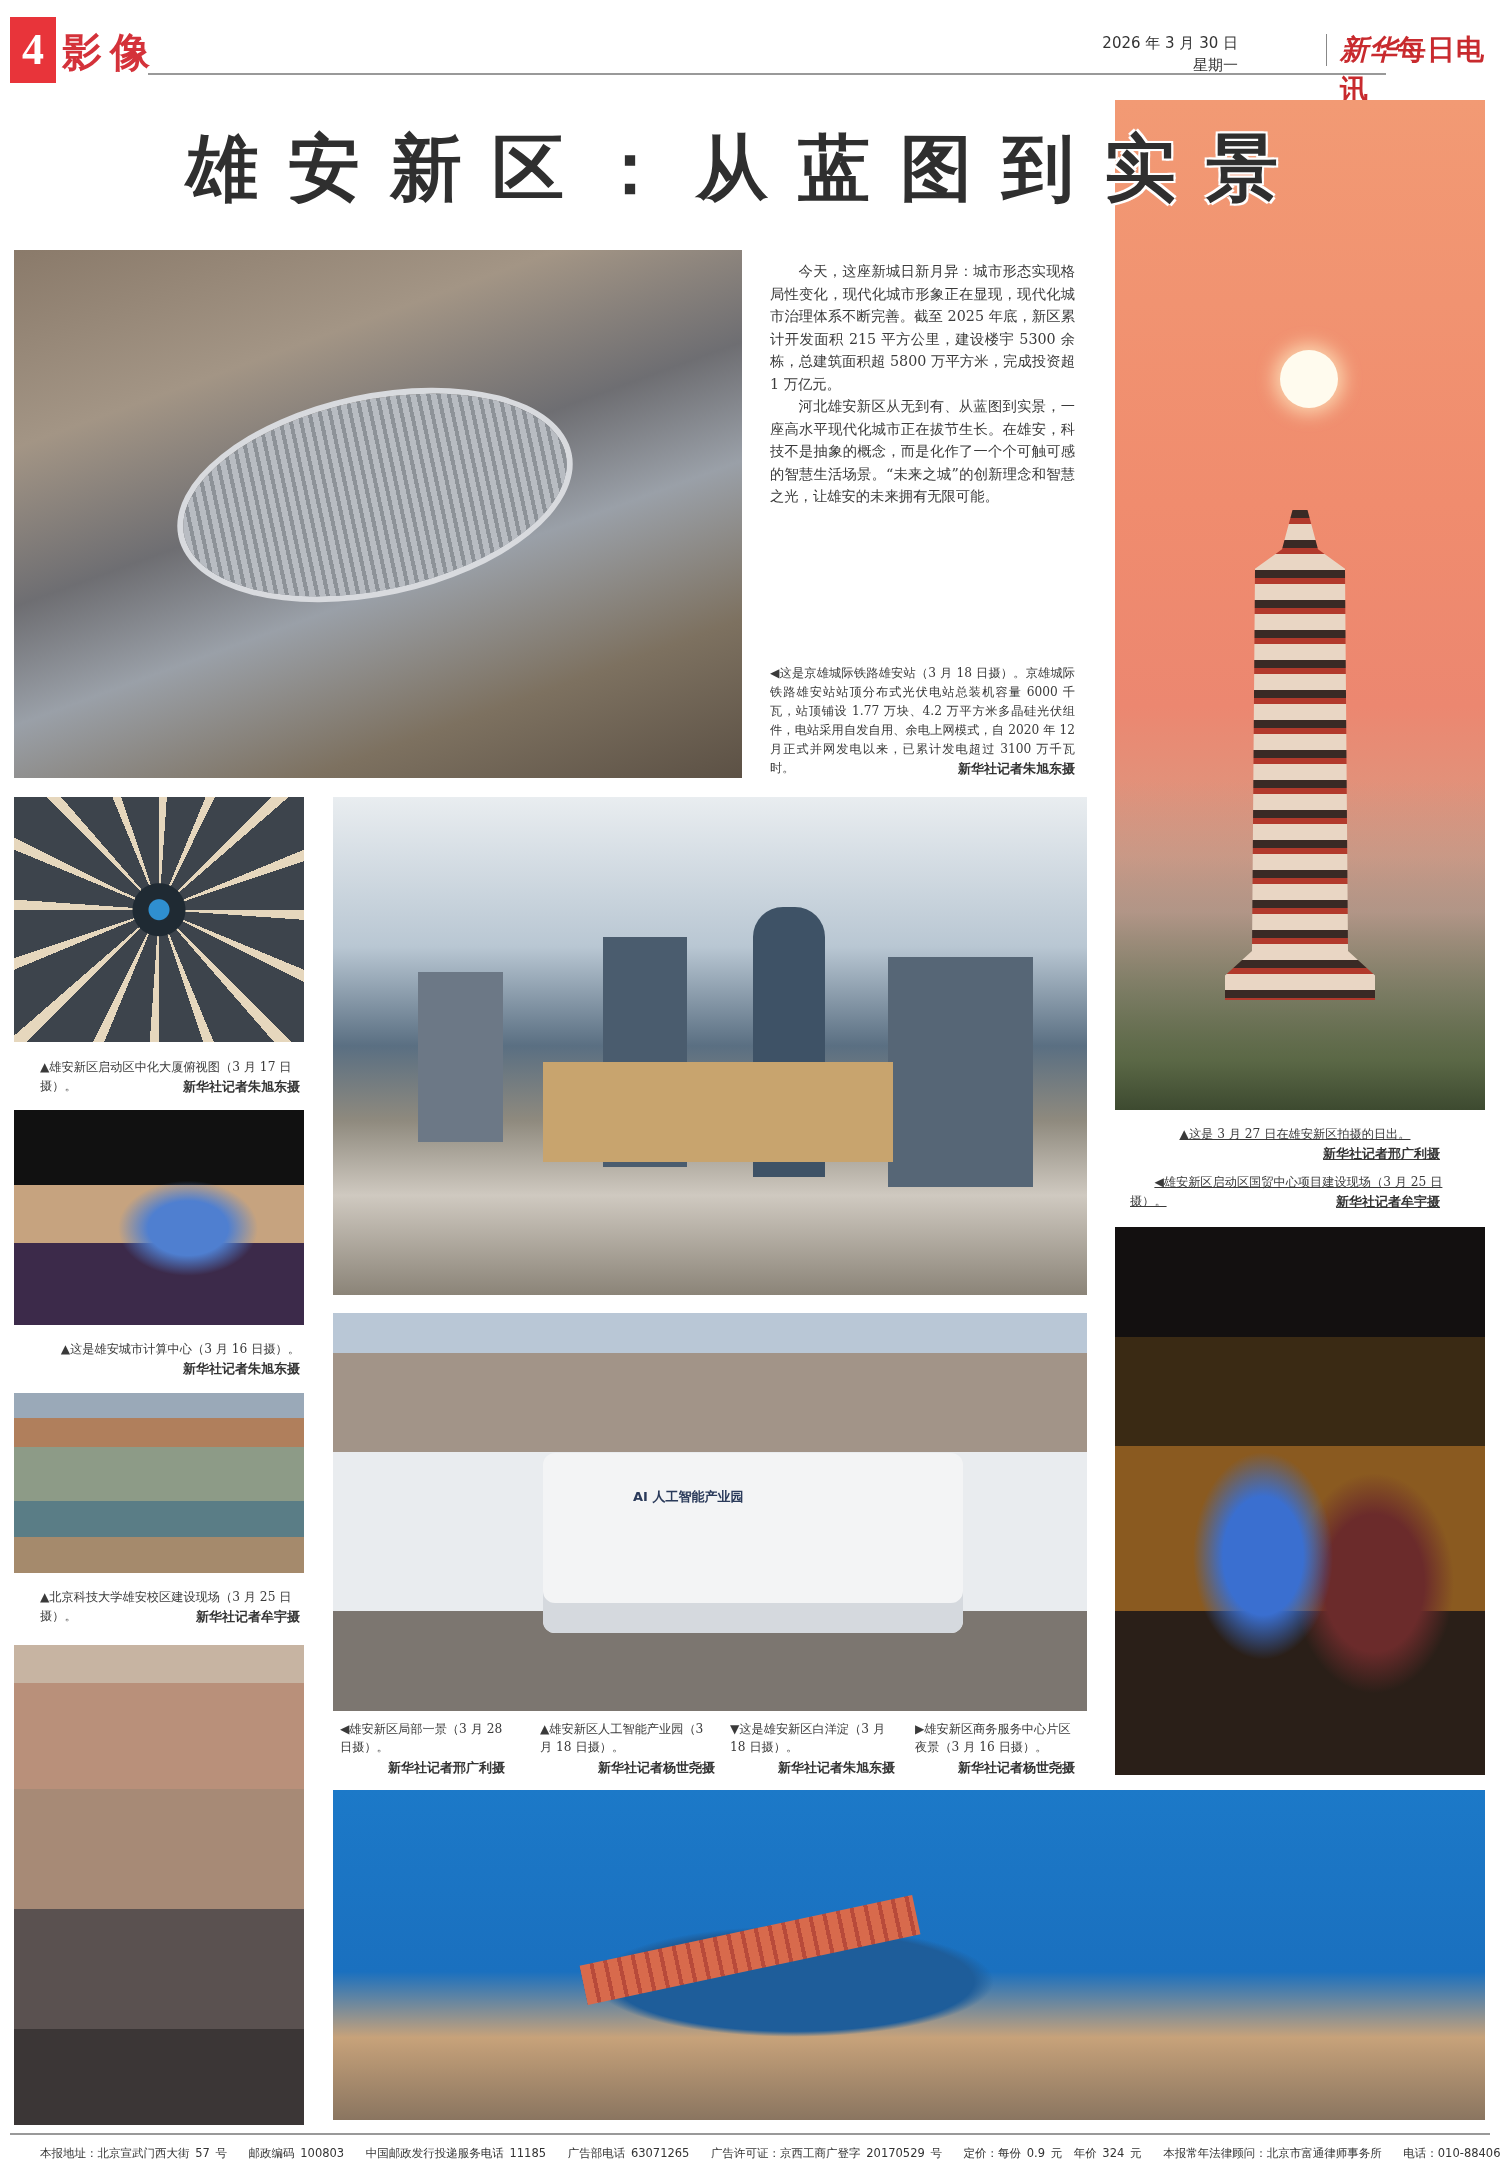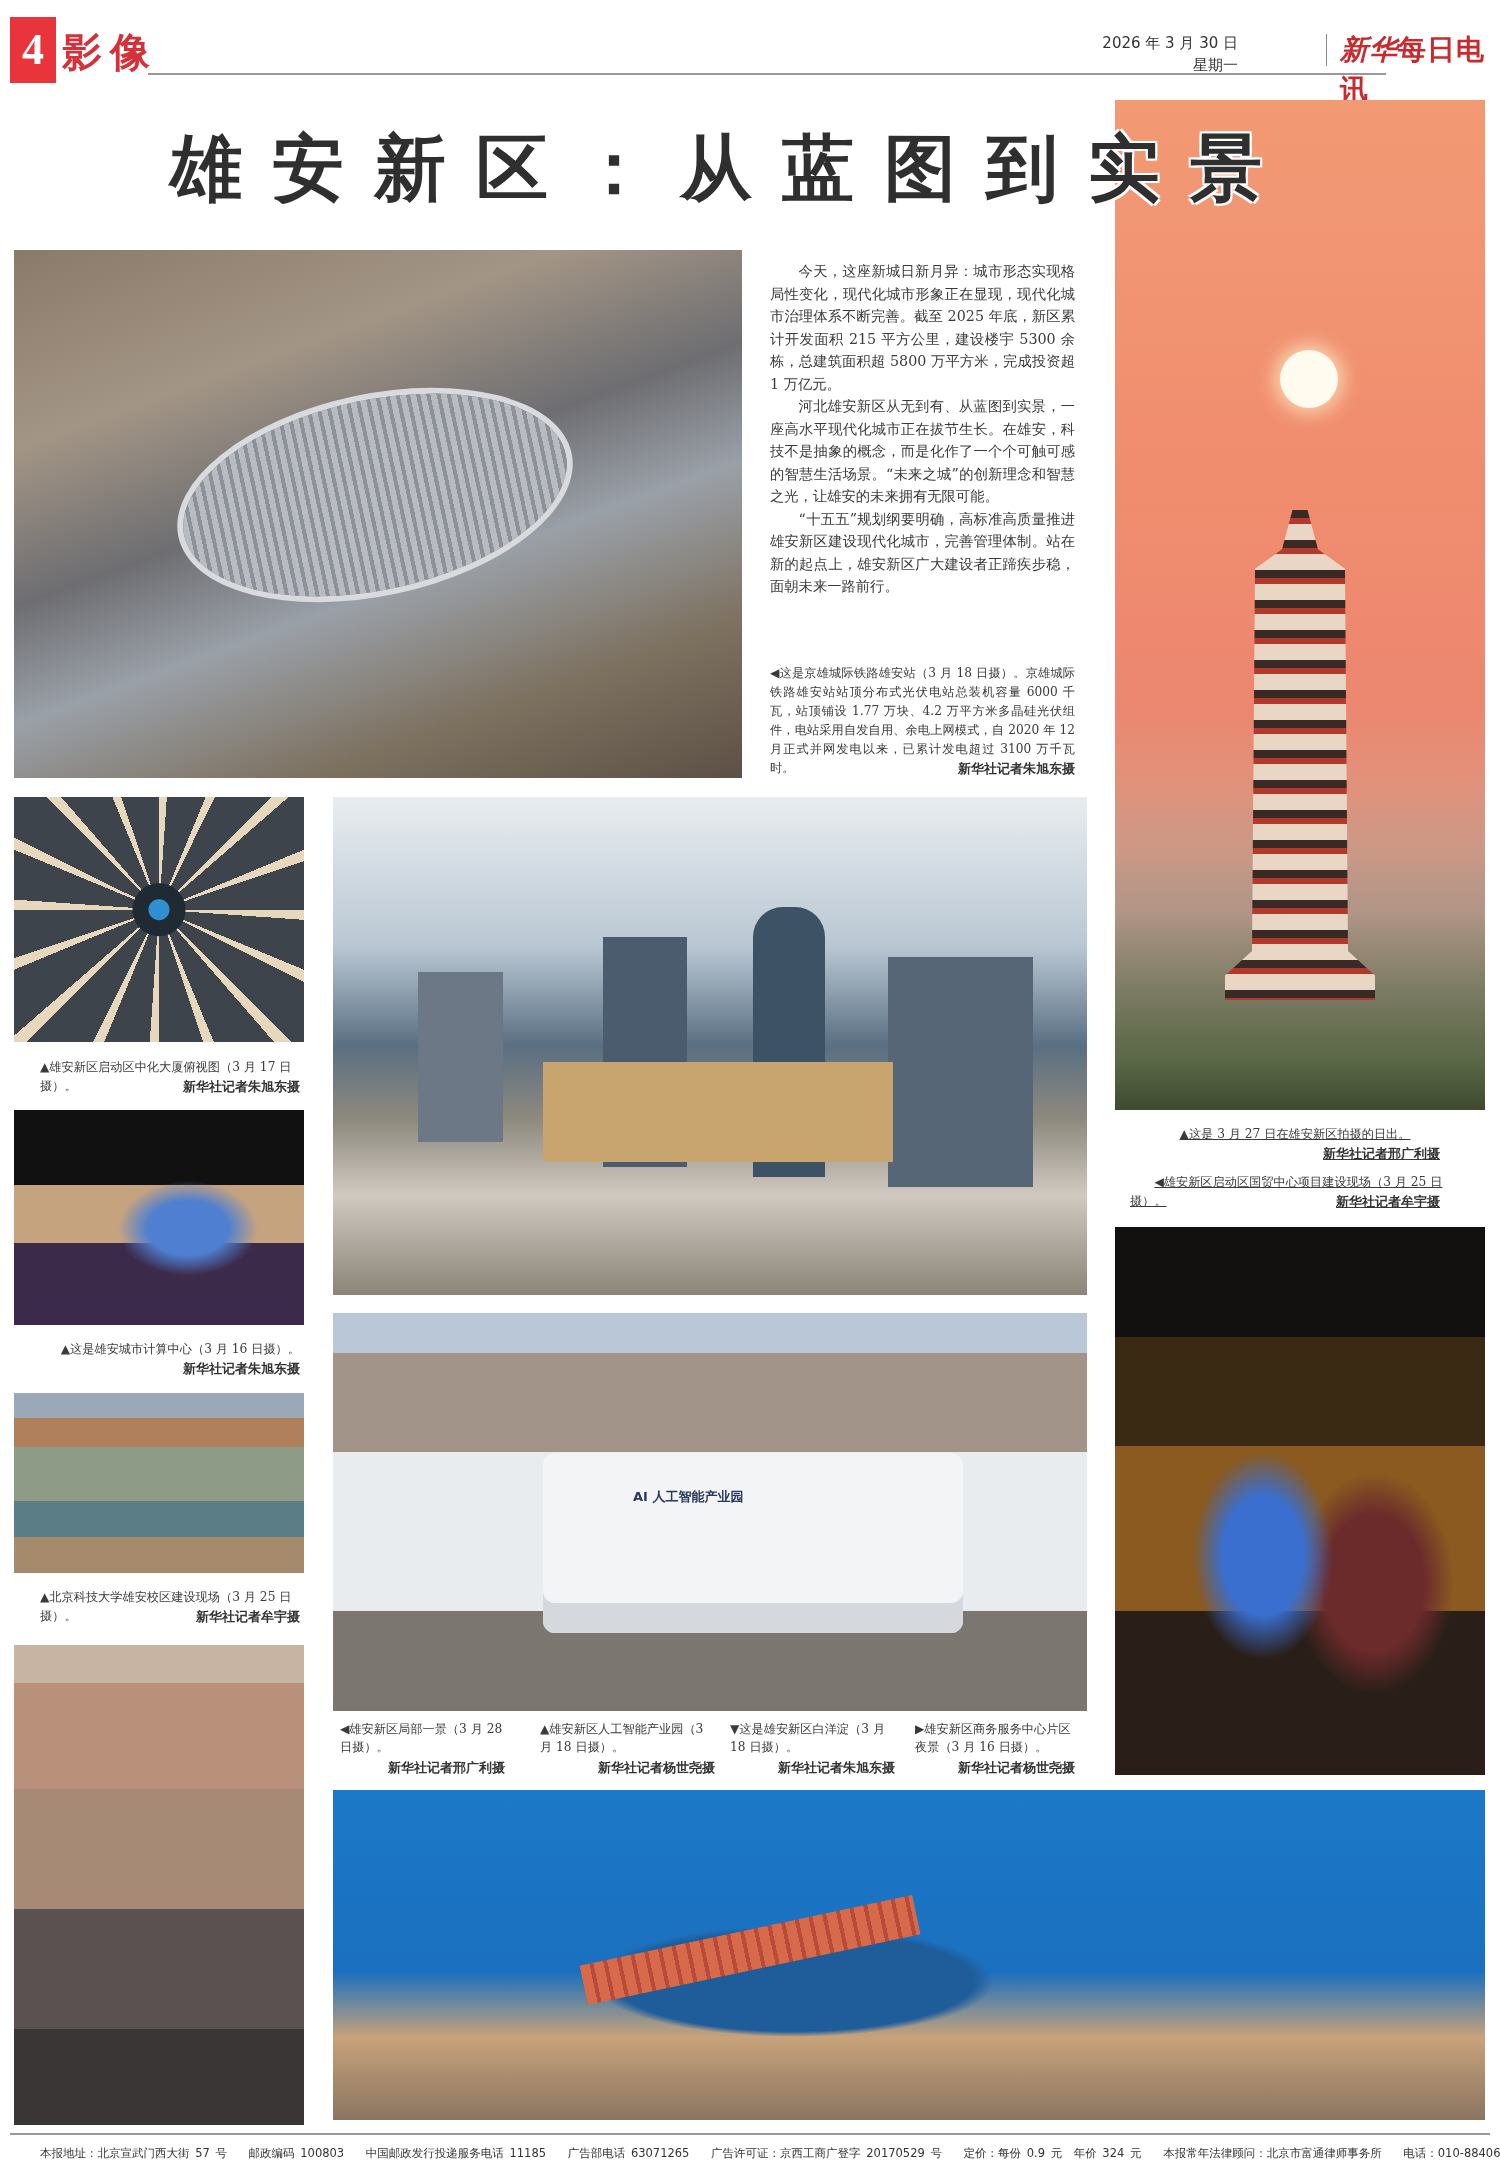--- a/index.html
+++ b/index.html
@@ -11,21 +11,21 @@
   .page-num { left: 10px; top: 17px; width: 46px; height: 66px; background: #e8343a; color: #fff;
     font: bold 44px/66px "Liberation Serif", serif; text-align: center; }
   .section-name { left: 62px; top: 22px; font: bold 40px/60px "DejaVu Serif", serif; color: #d4323a; letter-spacing: 8px; }
   .head-rule { left: 148px; top: 73px; width: 1238px; height: 2px; background: #999; }
   .date { right: 262px; top: 32px; text-align: right; font: 15px/22px "DejaVu Sans", sans-serif; color: #333; }
   .head-sep { left: 1326px; top: 34px; width: 1px; height: 32px; background: #888; }
   .masthead { left: 1340px; top: 30px; font: bold 28px/40px "DejaVu Serif", serif; color: #c82a2e; letter-spacing: 1px; }
   .masthead .script { font-style: italic; }
 
   
-  .title { left: 170px; top: 118px; font: bold 72px/100px "DejaVu Serif", serif; color: #2f2f2f; letter-spacing: 30px; white-space: nowrap; text-align: center; }
+  .title { left: 186px; top: 118px; font: bold 72px/100px "DejaVu Serif", serif; color: #2f2f2f; letter-spacing: 30px; white-space: nowrap; text-align: center; }
   .title .hl { color: #2f2f2f; text-shadow: 0 0 3px #fff, 0 0 3px #fff, 2px 2px 0 #fff, -2px -2px 0 #fff, 2px -2px 0 #fff, -2px 2px 0 #fff; }
 
   
   .photo { overflow: hidden; padding-left: 8px; }
   .sunrise { left: 1115px; top: 100px; width: 370px; height: 1010px;
     background: linear-gradient(180deg, #f29a74 0%, #f08c6e 40%, #ec8770 60%, #d99a83 75%, #8a8a78 90%, #4b5a40 100%); }
   .sun { left: 1280px; top: 350px; width: 58px; height: 58px; border-radius: 50%; background: #fffbee; box-shadow: 0 0 18px 6px rgba(255,240,200,.7); }
   .pagoda { left: 1225px; top: 510px; width: 150px; height: 490px;
     background: repeating-linear-gradient(180deg, #3a2a25 0 8px, #b23a2c 8px 14px, #e9d6c4 14px 30px); clip-path: polygon(45% 0, 55% 0, 62% 8%, 80% 12%, 82% 90%, 100% 95%, 100% 100%, 0 100%, 0 95%, 18% 90%, 20% 12%, 38% 8%); }
   .sunrise-bldgs { left: 1115px; top: 780px; width: 370px; height: 330px;
@@ -107,21 +107,20 @@
 <div class="abs title">
   <span>雄安新区：从蓝图到</span><span class="hl">实景</span>
 </div>
 
 <div class="abs photo station"></div>
 <div class="abs station-roof"></div>
 
 <div class="abs body-text">
   <p>今天，这座新城日新月异：城市形态实现格局性变化，现代化城市形象正在显现，现代化城市治理体系不断完善。截至 2025 年底，新区累计开发面积 215 平方公里，建设楼宇 5300 余栋，总建筑面积超 5800 万平方米，完成投资超 1 万亿元。</p>
   <p>河北雄安新区从无到有、从蓝图到实景，一座高水平现代化城市正在拔节生长。在雄安，科技不是抽象的概念，而是化作了一个个可触可感的智慧生活场景。“未来之城”的创新理念和智慧之光，让雄安的未来拥有无限可能。</p>
-  <p>“十五五”规划纲要明确，高标准高质量推进雄安新区建设现代化城市，完善管理体制。站在新的起点上，雄安新区广大建设者正蹄疾步稳，面朝未来一路前行。</p>
 </div>
 <div class="abs cap-station">
   <span>◀这是京雄城际铁路雄安站（3 月 18 日摄）。京雄城际铁路雄安站站顶分布式光伏电站总装机容量 6000 千瓦，站顶铺设 1.77 万块、4.2 万平方米多晶硅光伏组件，电站采用自发自用、余电上网模式，自 2020 年 12 月正式并网发电以来，已累计发电超过 3100 万千瓦时。</span>
   <span class="credit" style="float:right">新华社记者朱旭东摄</span>
 </div>
 
 <div class="abs photo zhonghua"></div>
 <div class="abs cap-zh">
   <span>▲雄安新区启动区中化大厦俯视图（3 月 17 日摄）。</span>
   <span class="credit" style="float:right">新华社记者朱旭东摄</span>

